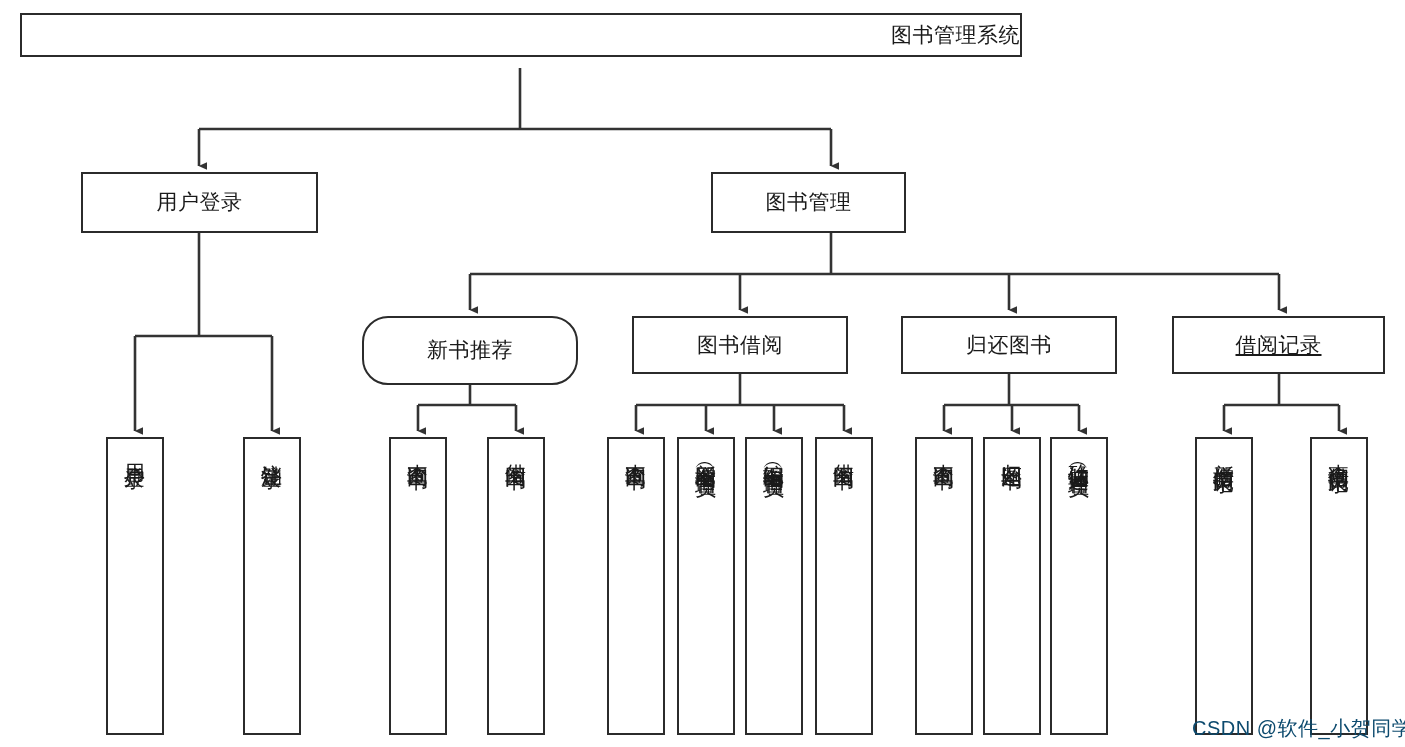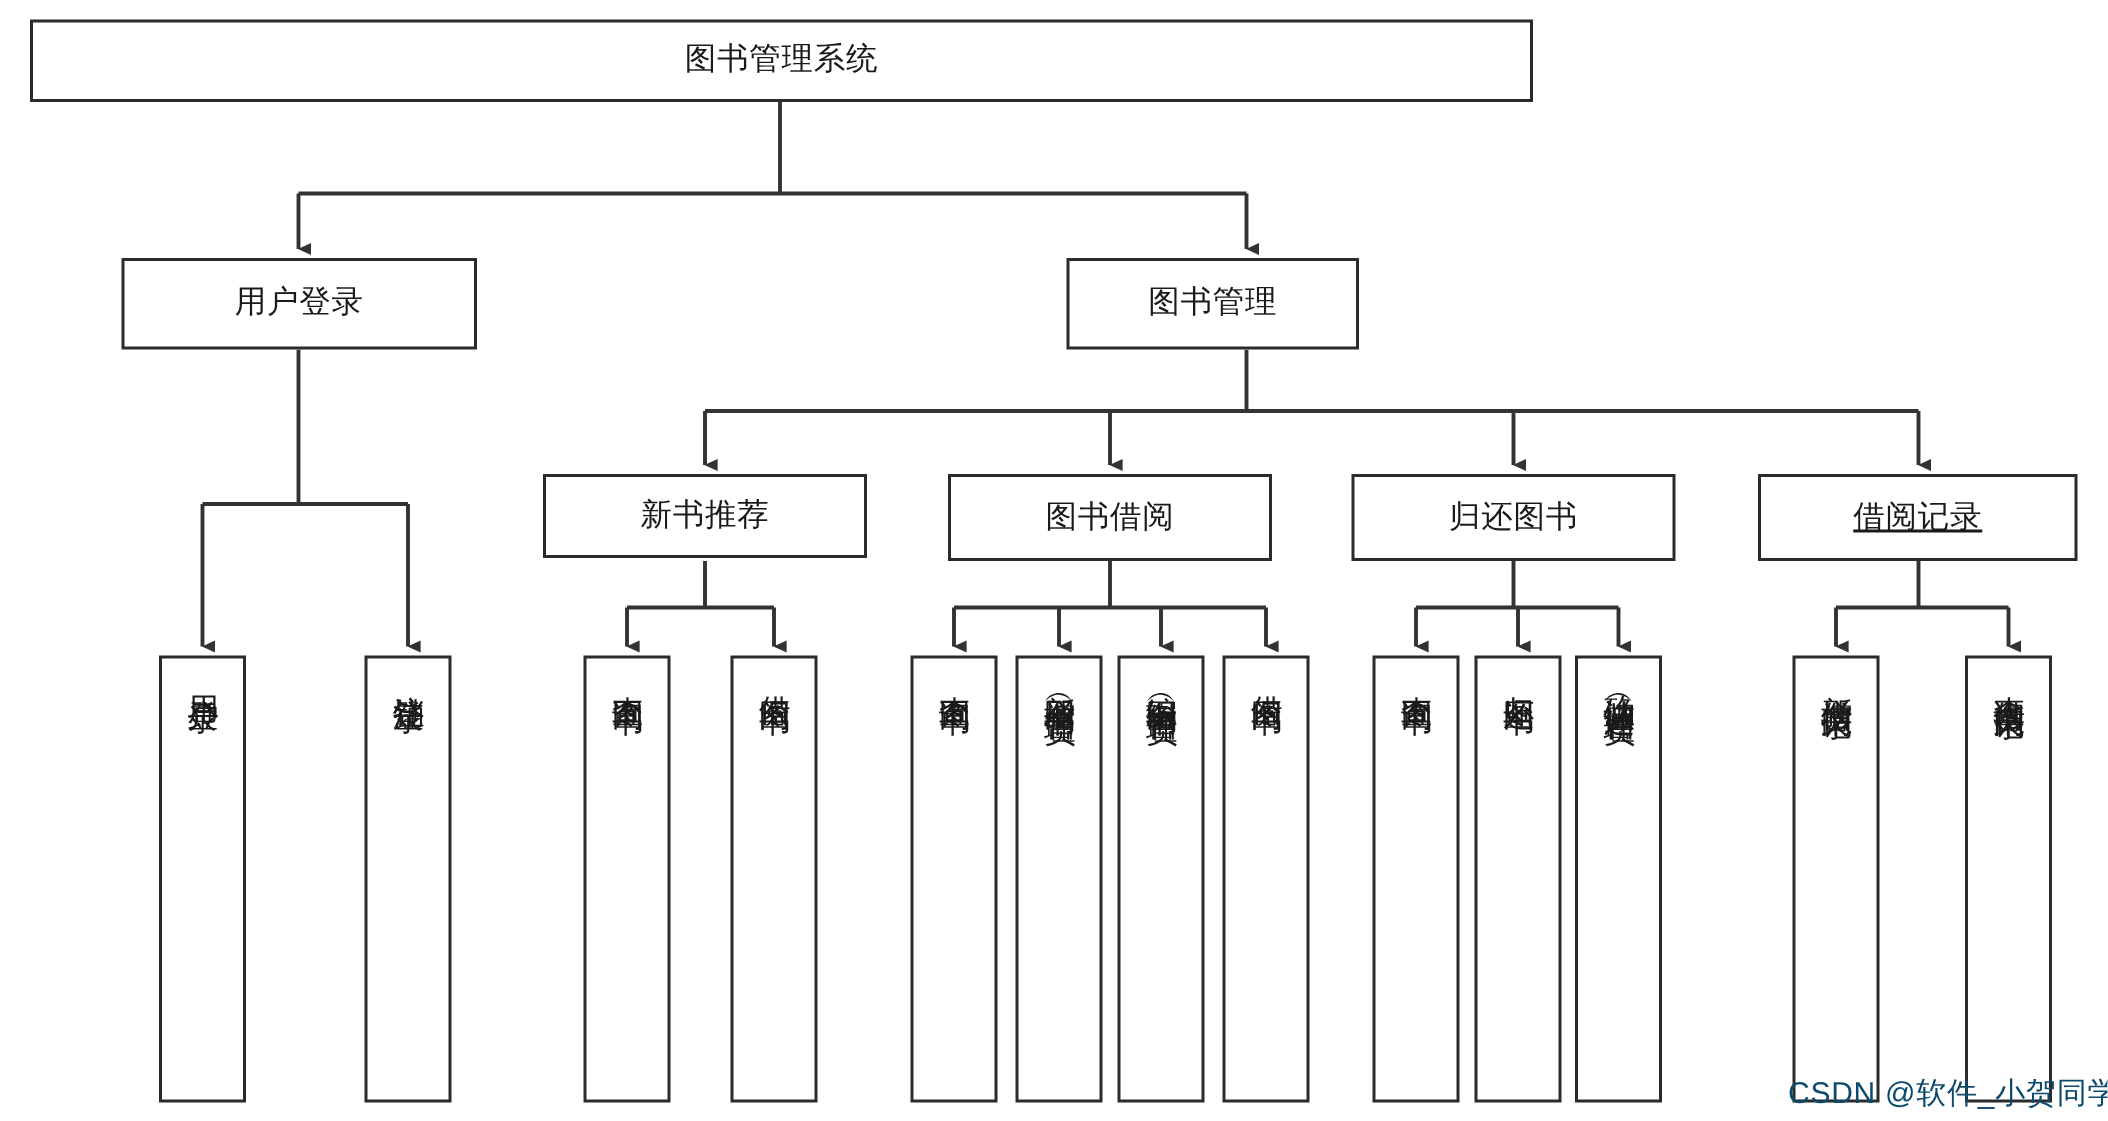--- a/index.html
+++ b/index.html
@@ -115,32 +115,32 @@
       <path d="M 1012,405 L 1012,431" marker-end="url(#arrowhead)"></path>
       <path d="M 1079,405 L 1079,431" marker-end="url(#arrowhead)"></path>
 
       <path d="M 1279,374 L 1279,405"></path>
       <path d="M 1224,405 L 1339,405"></path>
       <path d="M 1224,405 L 1224,431" marker-end="url(#arrowhead)"></path>
       <path d="M 1339,405 L 1339,431" marker-end="url(#arrowhead)"></path>
     </g>
   </svg>
 
-  <div class="node horizontal" style="left:20px; top:13px; width:1002px; height:55px;">
+  <div class="node horizontal" style="left:20px; top:13px; width:1002px; height:44px;justify-content:flex-end;">
     <span class="node-label">图书管理系统</span>
   </div>
 
   <div class="node horizontal" style="left:81px; top:172px; width:237px; height:61px;">
     <span class="node-label">用户登录</span>
   </div>
   <div class="node horizontal" style="left:711px; top:172px; width:195px; height:61px;">
     <span class="node-label">图书管理</span>
   </div>
 
-  <div class="node horizontal" style="left:362px; top:316px; width:216px; height:56px;">
+  <div class="node horizontal" style="left:362px; top:316px; width:216px; height:69px;border-radius:26px;">
     <span class="node-label">新书推荐</span>
   </div>
   <div class="node horizontal" style="left:632px; top:316px; width:216px; height:58px;">
     <span class="node-label">图书借阅</span>
   </div>
   <div class="node horizontal" style="left:901px; top:316px; width:216px; height:58px;">
     <span class="node-label">归还图书</span>
   </div>
   <div class="node horizontal" style="left:1172px; top:316px; width:213px; height:58px;text-decoration:underline;">
     <span class="node-label">借阅记录</span>

